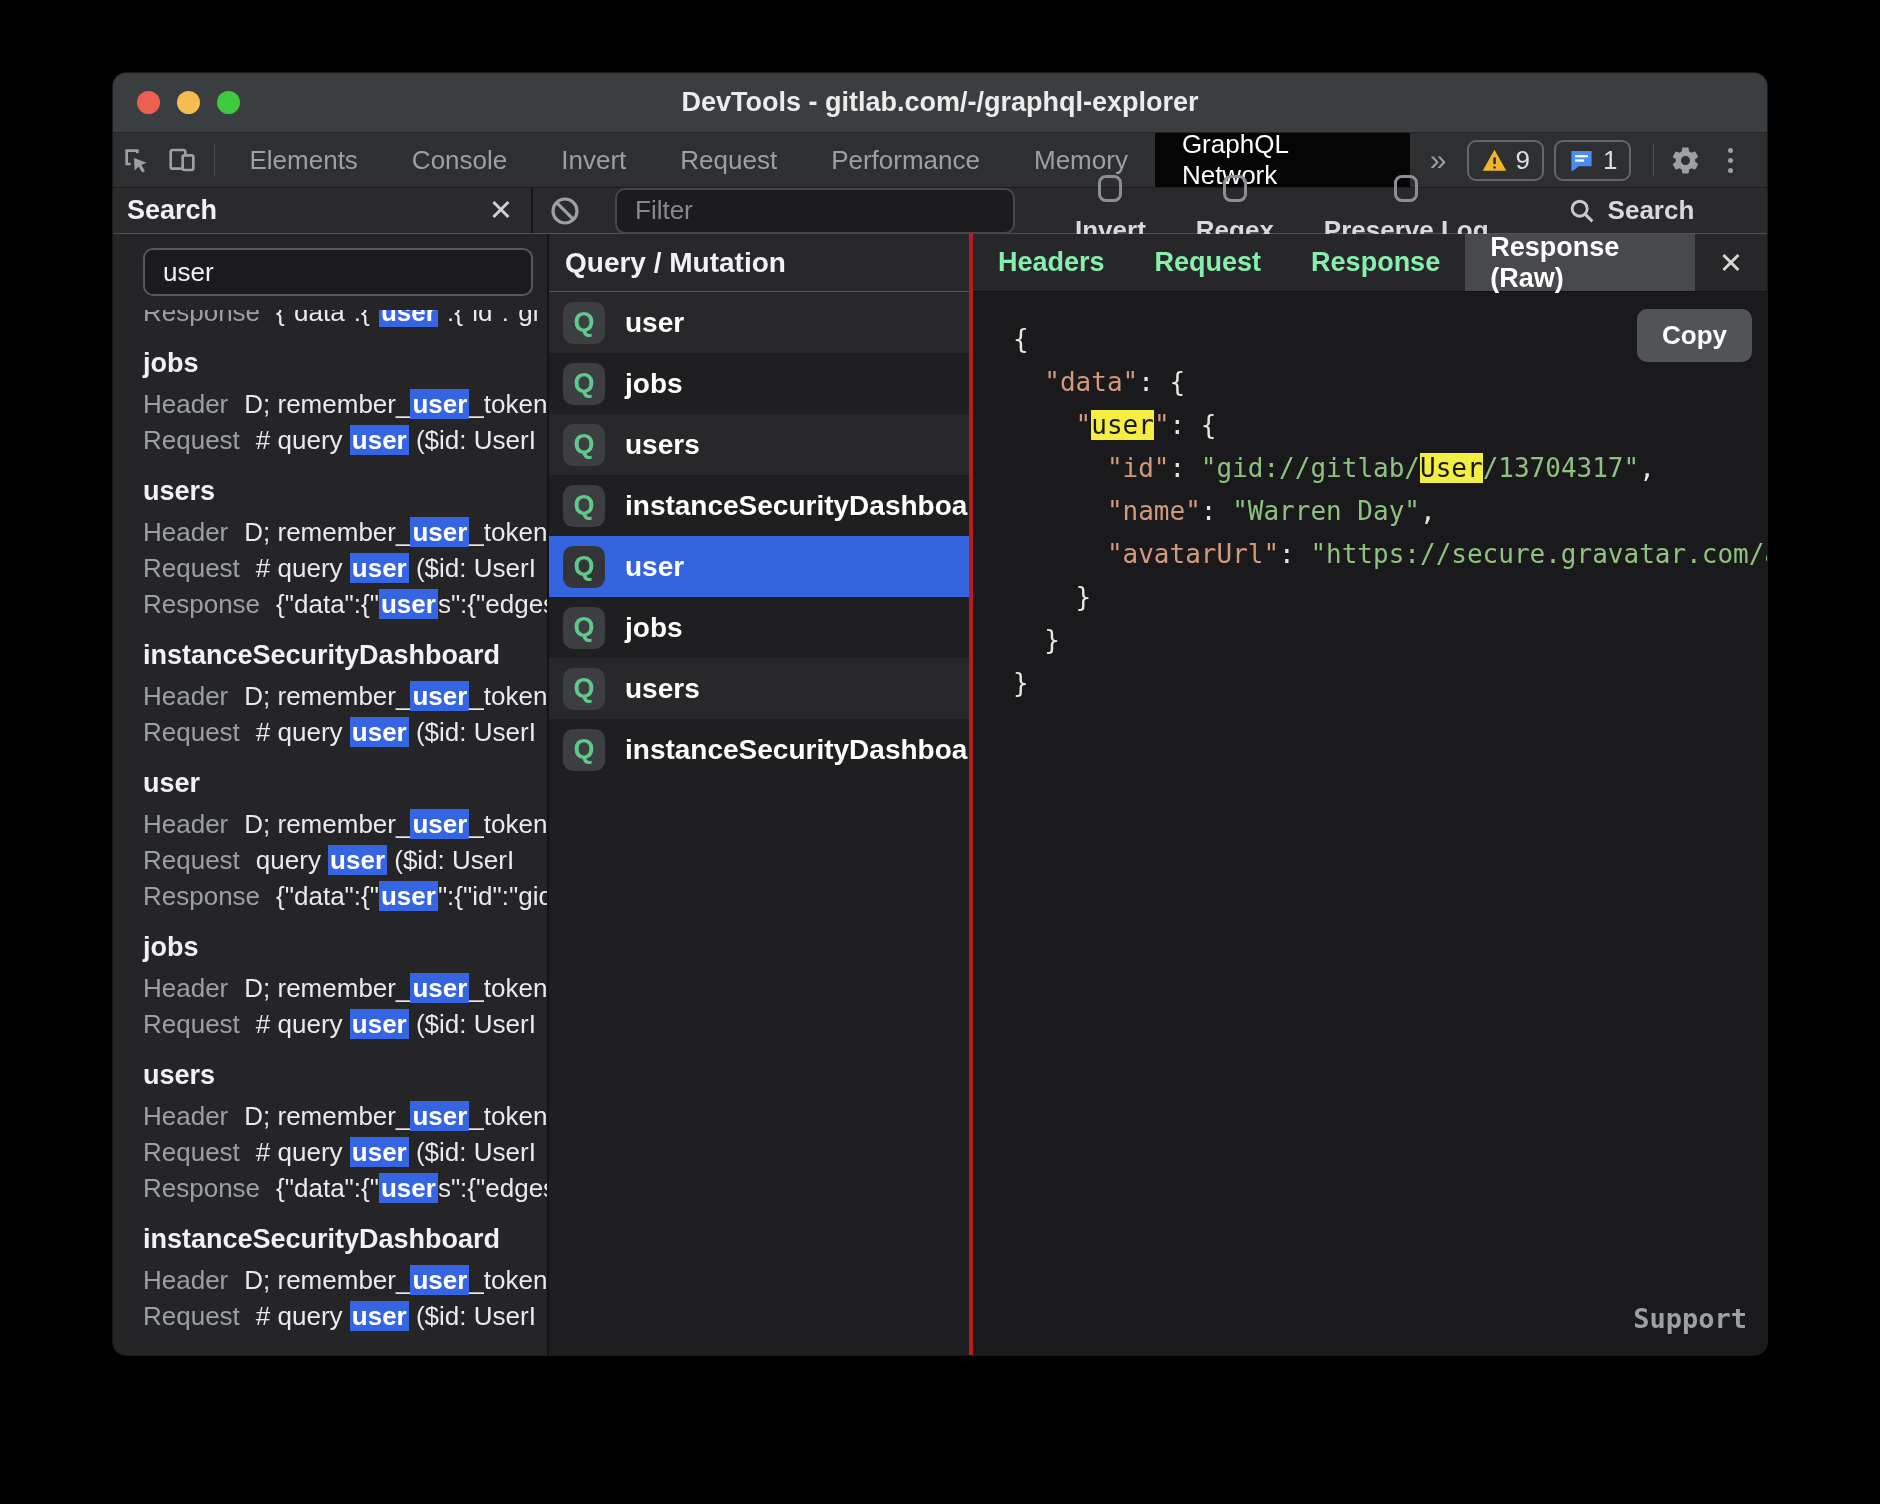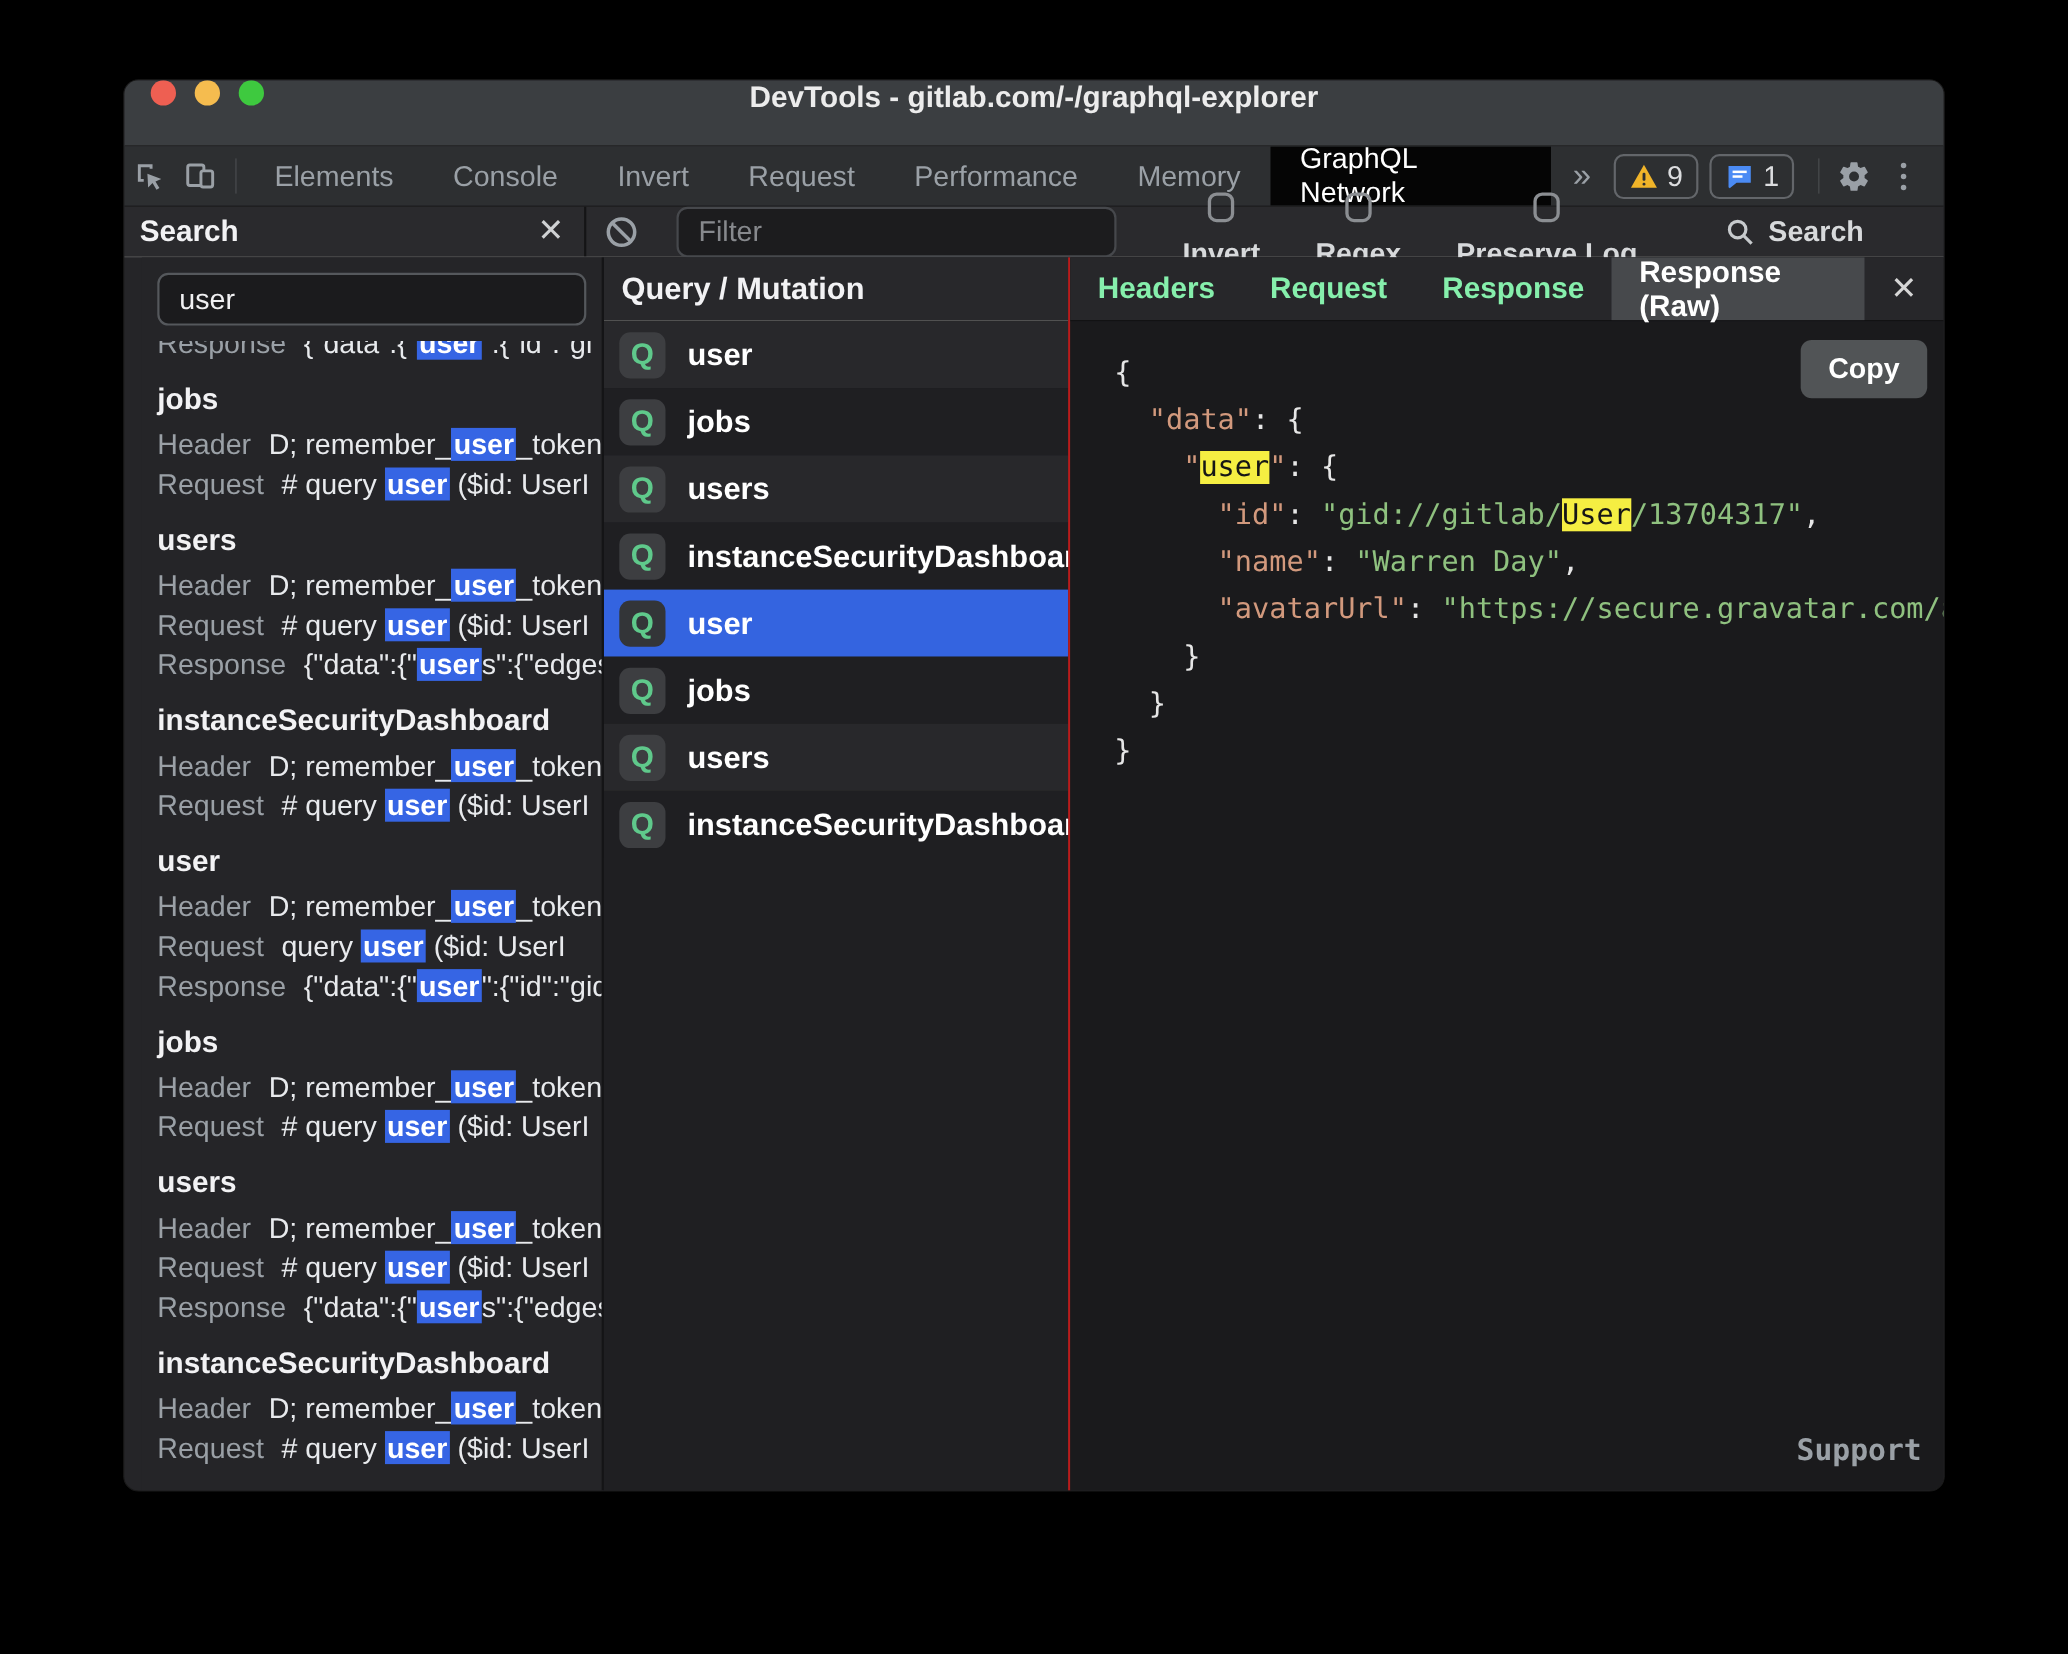--- a/index.html
+++ b/index.html
@@ -3,21 +3,21 @@
 <meta charset="utf-8">
 <style>
   * { margin:0; padding:0; box-sizing:border-box; }
   html,body { width:1880px; height:1504px; background:#000; overflow:hidden;
     font-family:"Liberation Sans", sans-serif; }
   .window { position:absolute; left:112px; top:72px; width:1656px; height:1284px;
     background:#252528; border-radius:14px; overflow:hidden; border:1px solid #1a1a1a;
     box-shadow:0 24px 70px rgba(0,0,0,.65); display:flex; flex-direction:column; }
 
   
-  .titlebar { height:60px; background:#3b3e41; flex:0 0 auto; display:flex; align-items:flex-start;
+  .titlebar { height:60px; background:#3b3e41; flex:0 0 auto; display:flex; align-items:center;
     position:relative; border-bottom:1px solid #232325; }
   .lights { display:flex; gap:17px; padding-left:24px; }
   .light { width:23px; height:23px; border-radius:50%; }
   .light.red{ background:#ee5f52; } .light.yellow{ background:#f5bc4f; } .light.green{ background:#3ec93f; }
   .win-title { position:absolute; left:0; right:0; text-align:center; color:#ececec;
     font-size:27px; font-weight:bold; }
 
   
   .tabbar { height:54px; background:#2d2f31; flex:0 0 auto; display:flex; align-items:stretch; }
   .iconbtn { width:48px; display:flex; align-items:center; justify-content:center; }
@@ -57,21 +57,21 @@
   .search-input-wrap { padding:14px; flex:0 0 auto; }
   .panel-search-input { width:100%; height:48px; background:#1b1b1d; border:2px solid #55585c; border-radius:10px;
     color:#f0f0f2; font-size:26px; padding:0 18px; outline:none; font-family:"Liberation Sans",sans-serif; }
   .results { flex:1; overflow:hidden; padding:0 0 0 14px; white-space:nowrap; }
   .result-line { line-height:36px; font-size:26px; color:#e8eaed; }
   .result-line.clipped { margin-top:-16px; }
   .line-label { color:#9aa0a6; margin-right:16px; }
   .group-name { color:#f2f2f4; font-size:27px; font-weight:bold; line-height:34px; margin:16px 0 6px; }
   .bhl { background:#3665e4; color:#fff; font-weight:600; padding:0 2px; }
 
-  .mid-panel { width:424px; flex:0 0 auto; background:#1f1f22; border-right:2px solid #b91c1c;
+  .mid-panel { width:424px; flex:0 0 auto; background:#1f1f22; border-right:4px solid #b91c1c;
     display:flex; flex-direction:column; overflow:hidden; }
   .mid-header { height:58px; flex:0 0 auto; display:flex; align-items:center; padding-left:16px;
     color:#f2f2f4; font-size:28px; font-weight:bold; background:#28282b; border-bottom:1px solid #565656; }
   .qrow { height:61px; display:flex; align-items:center; gap:20px; padding-left:14px; }
   .qrow:nth-child(odd) { background:#28282b; }
   .qrow:nth-child(even){ background:#1f1f22; }
   .qrow.selected { background:#3464e0 !important; }
   .qbadge { width:42px; height:42px; border-radius:10px; background:#3d3e41; color:#5fc98b;
     font-size:27px; font-weight:bold; display:flex; align-items:center; justify-content:center; flex:0 0 auto; }
   .qrow.selected .qbadge { background:#333538; }

